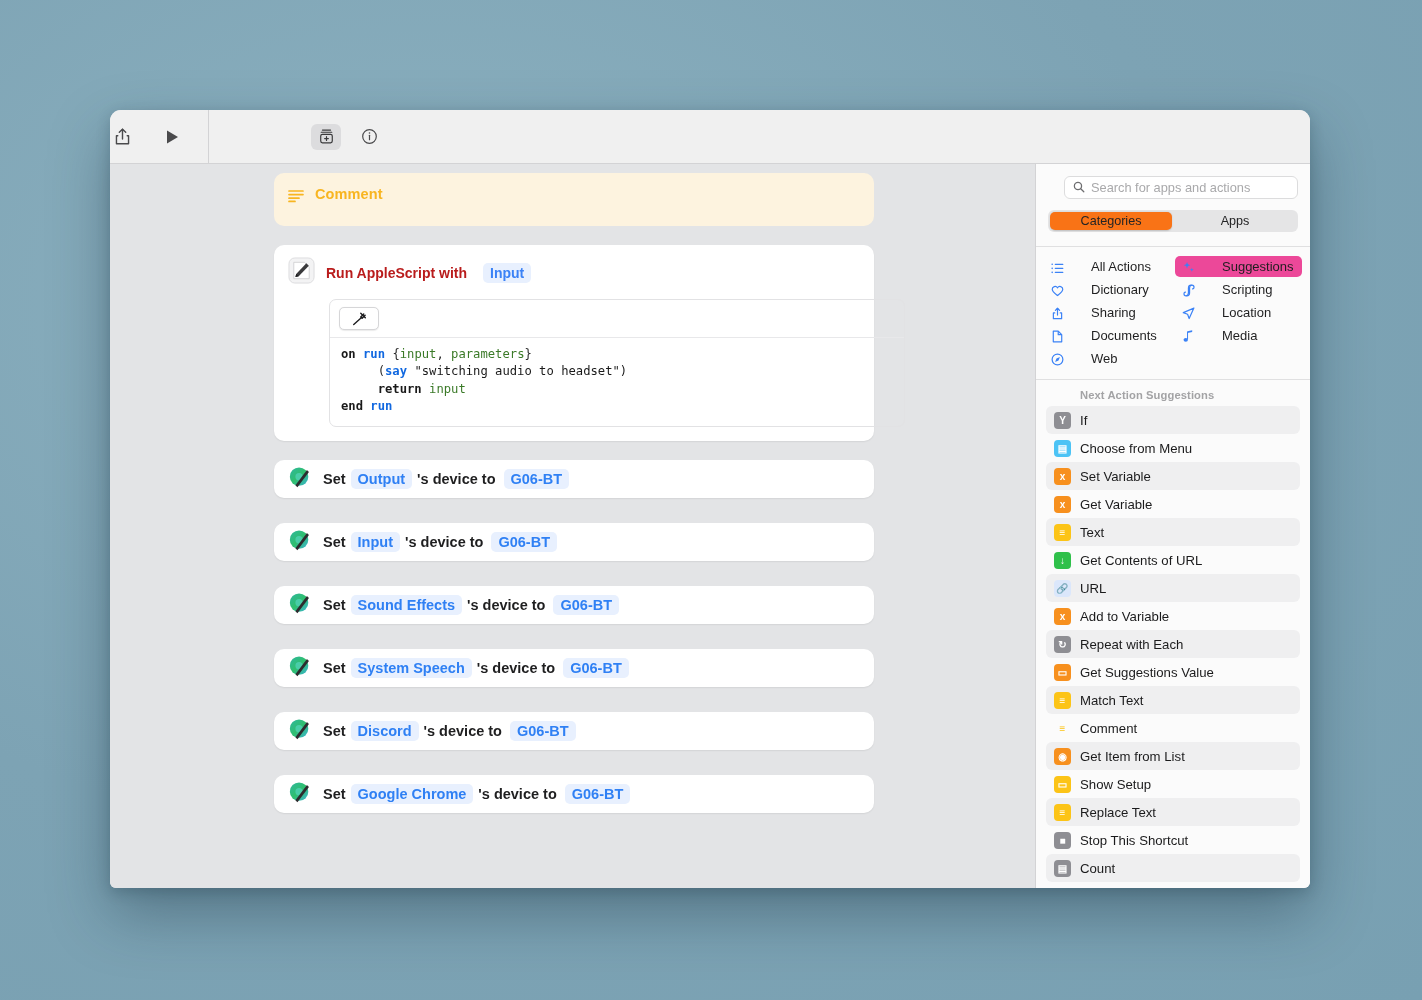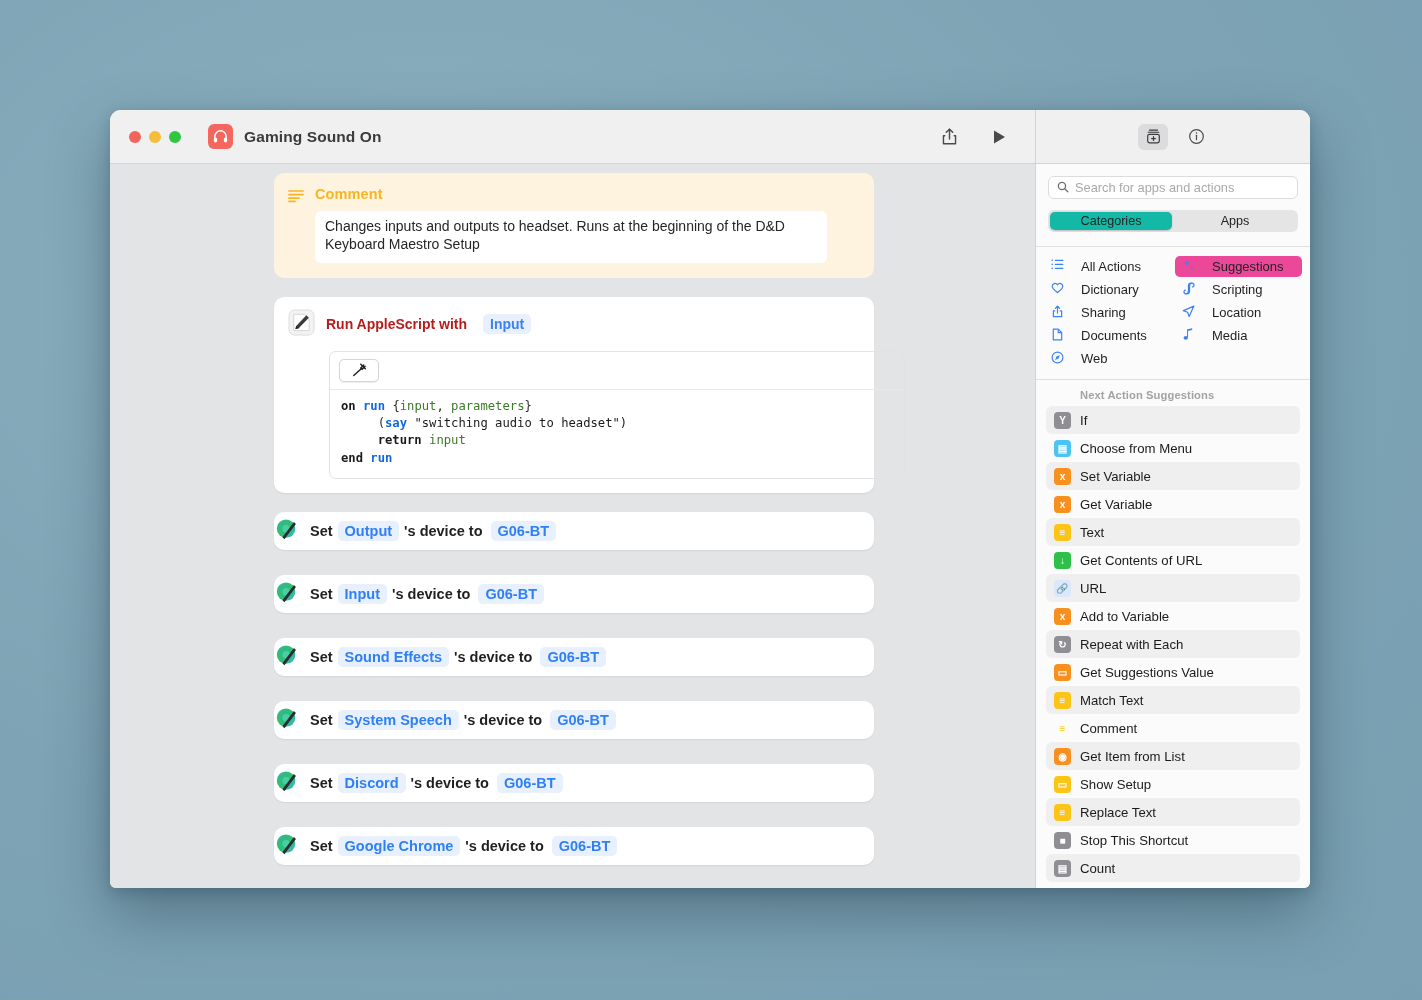--- a/index.html
+++ b/index.html
@@ -225,21 +225,21 @@
   .blue { color: #1168e0; font-weight: bold; }
   .grn  { color: #3b7a28; }
   .pun  { color: #2b2b2b; }
   .str  { color: #1a1a1a; }
 
   
   .set-row {
     height: 38px;
     display: flex;
     align-items: center;
-    padding: 0 1px;
+    padding: 0 14px;
     margin-bottom: 25px;
     gap: 11px;
   }
   .set-text {
     font-size: 14.5px;
     color: #1f1f20;
     font-weight: bold;
     display: flex;
     align-items: center;
     white-space: nowrap;
@@ -270,20 +270,21 @@
   .lib-search-wrap { padding: 12px 12px 0 12px; }
   .search-field {
     height: 23px;
     background: #ffffff;
     border: 1px solid #dcdcdd;
     border-radius: 6px;
     display: flex;
     align-items: center;
     gap: 6px;
     padding: 0 8px;
+    margin-left: 16px;
   }
   .search-ph {
     font-size: 12.8px;
     color: #a9a9ab;
     white-space: nowrap;
   }
 
   .segmented {
     margin: 11px 12px 0 12px;
     height: 22px;
@@ -294,39 +295,39 @@
     gap: 2px;
   }
   .seg {
     flex: 1 1 50%;
     display: flex; align-items: center; justify-content: center;
     font-size: 12.6px;
     color: #242425;
     border-radius: 5px;
   }
   .seg.active {
-    background: #14b8a6;
+    background: #f97316;
     box-shadow: 0 0.5px 1.5px rgba(0,0,0,0.16);
   }
 
   .cat-sep {
     margin-top: 14px;
     border-top: 1px solid #e0e0e1;
   }
   .categories {
     display: grid;
     grid-template-columns: 1fr 1fr;
     column-gap: 4px;
     row-gap: 2px;
     padding: 9px 8px 10px 8px;
   }
   .cat {
     display: flex;
-    align-items: flex-start;
-    gap: 16px;
+    align-items: flex-end;
+    gap: 26px;
     padding: 3px 6px;
     border-radius: 5px;
     font-size: 13px;
     color: #1f1f20;
     white-space: nowrap;
   }
   .cat.selected { background: #ec4899; }
   .cat-ic { width: 15px; display:flex; align-items:center; justify-content:center; color:#3b82f6; flex:0 0 15px; }
 
   .list-sep { border-top: 1px solid #e0e0e1; }
@@ -367,37 +368,20 @@
     font-weight: bold;
   }
   .sq.plain { background: transparent; }
 </style>
 </head>
 <body>
 
 <div class="window">
 
   <div class="titlebar">
-    <div class="titlebar-left">
-      <div class="traffic">
-        <span class="light red"></span>
-        <span class="light yellow"></span>
-        <span class="light green"></span>
-      </div>
-
-      <div class="app-icon">
-        <svg width="17" height="17" viewBox="0 0 24 24" fill="none" stroke="#ffffff" stroke-width="2.1" stroke-linecap="round">
-          <path d="M4 14v-2a8 8 0 0 1 16 0v2"></path>
-          <rect x="2.6" y="13.4" width="4.6" height="7" rx="2.3" fill="#ffffff" stroke="none"></rect>
-          <rect x="16.8" y="13.4" width="4.6" height="7" rx="2.3" fill="#ffffff" stroke="none"></rect>
-        </svg>
-      </div>
-
-      <div class="doc-title">Gaming Sound On</div>
-    </div>
 
     <div class="titlebar-actions">
       <div class="tb-btn">
         <svg width="17" height="19" viewBox="0 0 18 20" fill="none" stroke="#4a4a4c" stroke-width="1.5" stroke-linecap="round" stroke-linejoin="round">
           <path d="M9 2.2v10.4"></path>
           <path d="M5.6 5.6 9 2.2l3.4 3.4"></path>
           <path d="M4 9.2H2.6v8.4h12.8V9.2H14"></path>
         </svg>
       </div>
       <div class="tb-btn">
@@ -432,21 +416,20 @@
       <div class="actions-col">
 
         <div class="comment-card">
           <div class="comment-icon">
             <svg width="16" height="14" viewBox="0 0 16 14" stroke="#f8b521" stroke-width="1.7" stroke-linecap="round">
               <path d="M1 2h14M1 5.6h14M1 9.2h10M1 12.4h6"></path>
             </svg>
           </div>
           <div class="comment-main">
             <div class="comment-title">Comment</div>
-            <div class="comment-body">Changes inputs and outputs to headset. Runs at the beginning of the D&amp;D Keyboard Maestro Setup</div>
           </div>
         </div>
 
         <div class="action-card script-card">
           <div class="script-head">
             <span>
               <svg width="27" height="27" viewBox="0 0 28 28">
                 <rect x="1" y="1" width="26" height="26" rx="6" fill="#f3f3f4" stroke="#dcdcde"></rect>
                 <path d="M6 5.5h11l5 5v12H6Z" fill="#ffffff" stroke="#cfcfd1" stroke-width="0.9"></path>
                 <path d="M8.5 17.5 19 6.6l2.6 2.6L11.1 20l-3.4.8Z" fill="#3a3a3c"></path>

